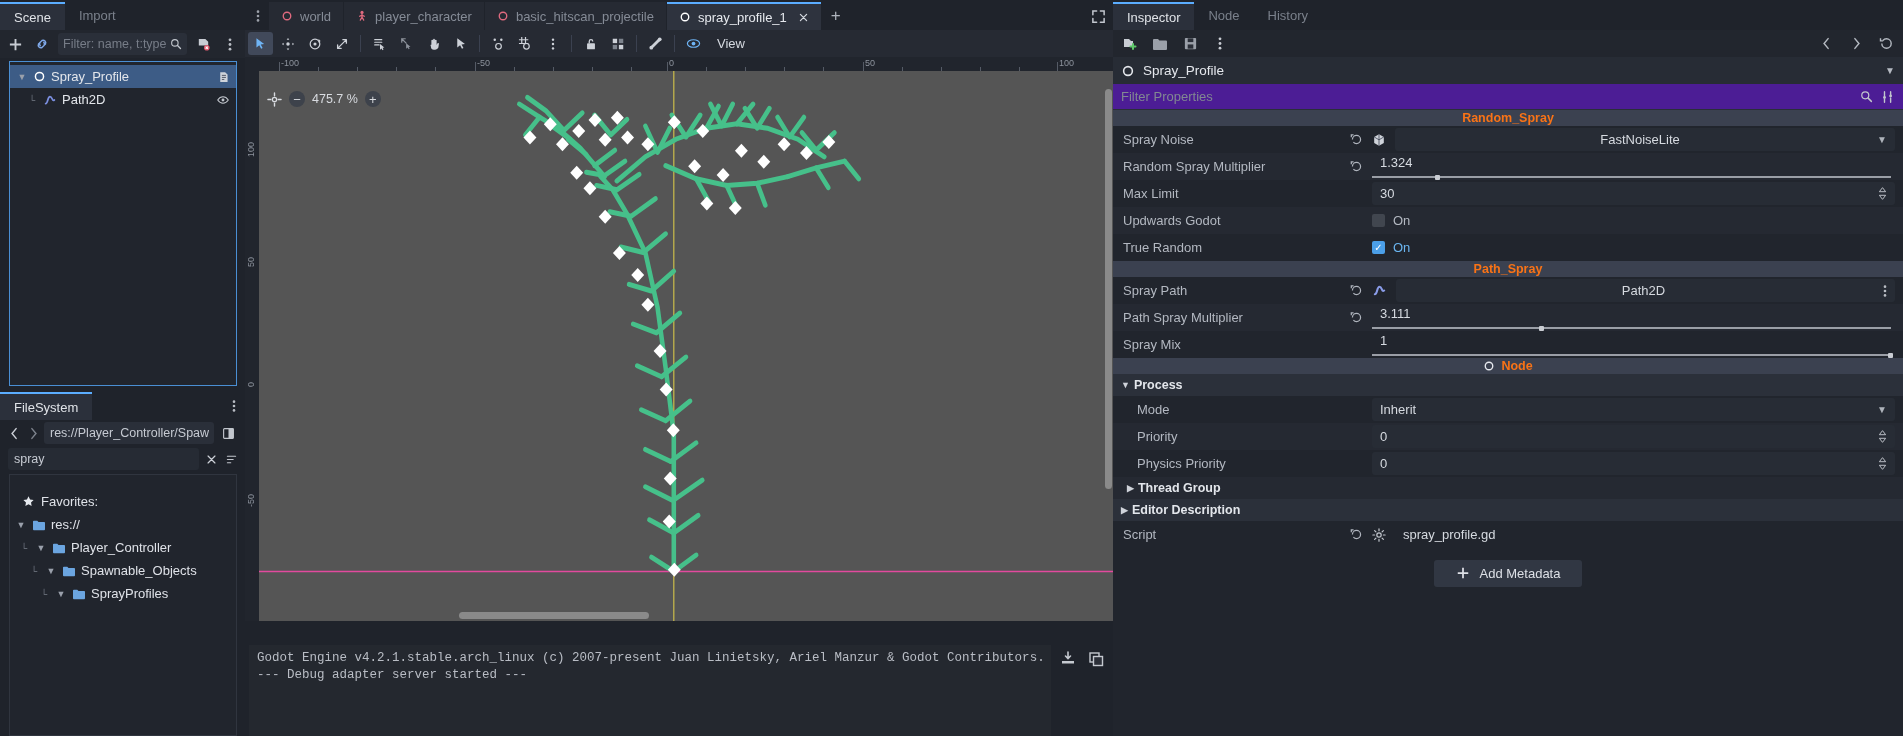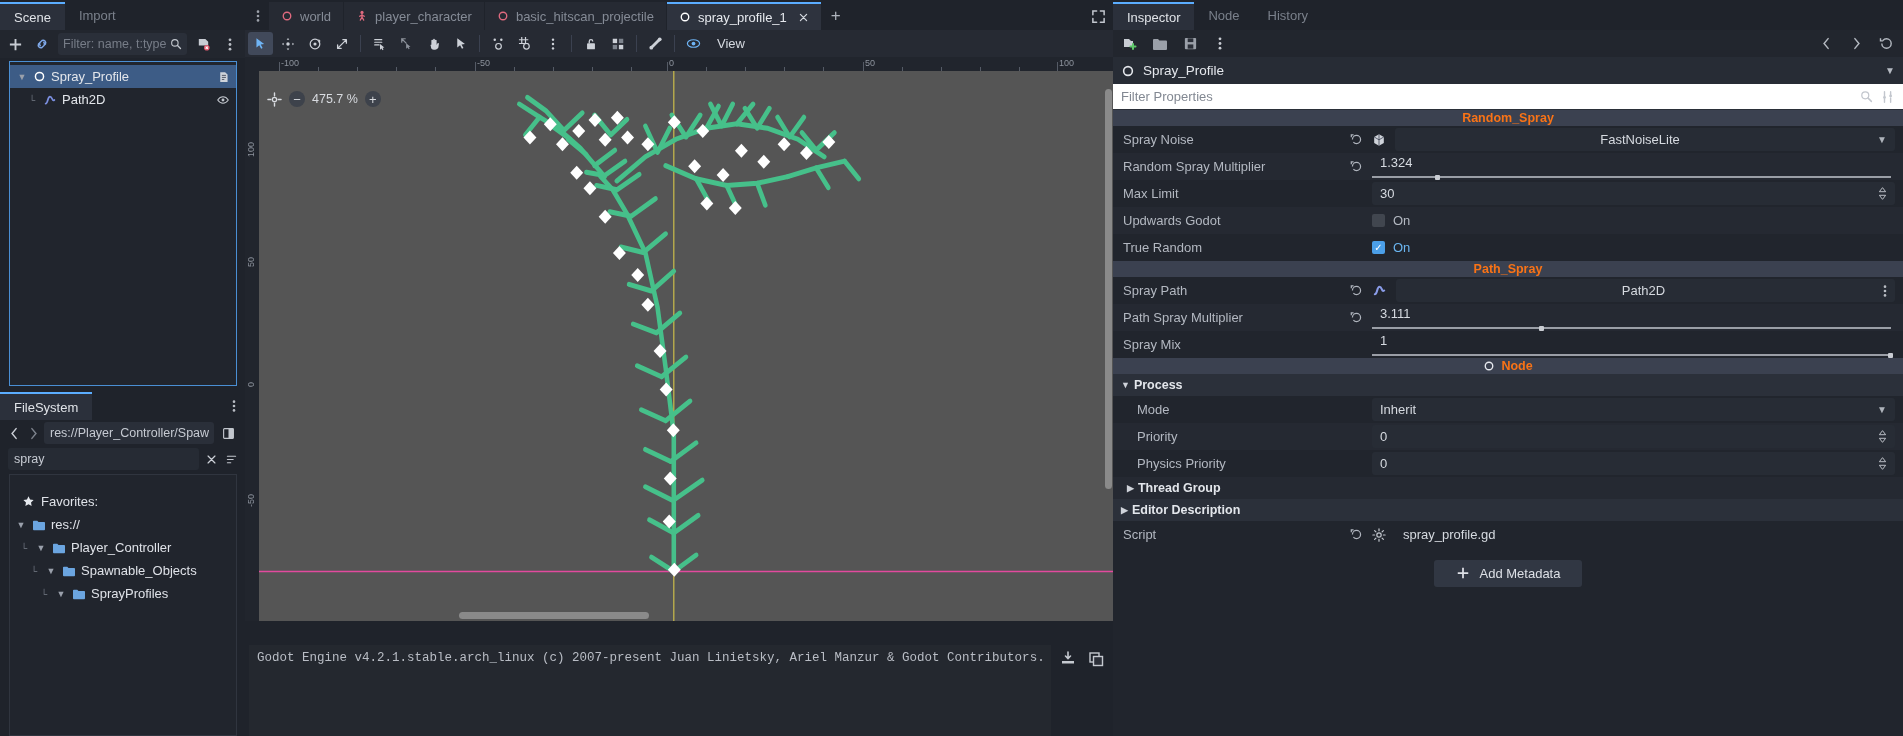--- a/index.html
+++ b/index.html
@@ -74,21 +74,21 @@
   .out-text { flex: 1; background: #24282f; font-family: "Liberation Mono", monospace; font-size: 12.5px; color: #b9bdc5; padding: 5px 8px; line-height: 17px; overflow: hidden; white-space: nowrap; }
   .out-side { width: 62px; display: flex; align-items: flex-start; justify-content: center; gap: 12px; padding-top: 6px; color: #c5c9d0; }
 
   
   .right-col { width: 790px; background: #1f232b; display: flex; flex-direction: column; flex: none; }
   .insp-tabs { height: 30px; display: flex; align-items: flex-end; background: #1f232b; }
   .insp-toolbar { height: 27px; background: #22262e; display: flex; align-items: center; padding: 0 6px; gap: 8px; }
   .insp-toolbar .spacer { flex: 1; }
   .node-head { height: 27px; background: #272c35; display: flex; align-items: center; padding: 0 8px; gap: 8px; }
   .node-head .nm { flex: 1; color: #e4e7ec; font-size: 13.5px; }
-  .prop-filter { height: 26px; background: #ffffff; display: flex; align-items: center; padding: 0 8px; gap: 8px; border-bottom: 1px solid #2a2f38; }
+  .prop-filter { height: 26px; background: #4c1d95; display: flex; align-items: center; padding: 0 8px; gap: 8px; border-bottom: 1px solid #2a2f38; }
   .prop-filter .pf { flex: 1; color: #828892; font-size: 13px; }
 
   .insp-body { flex: 1; overflow: hidden; background: #21252d; }
   .cat { height: 16px; background: #3b4150; display: flex; align-items: center; justify-content: center; color: #f97316; font-weight: bold; font-size: 12.5px; }
   .cat.node-cat { gap: 6px; }
   .grp { height: 22px; background: #2b303a; display: flex; align-items: center; gap: 4px; padding-left: 8px; color: #e3e6eb; font-weight: bold; font-size: 12.5px; }
   .grp.indent { padding-left: 14px; }
   .prow { height: 27px; display: flex; align-items: center; background: #21252d; }
   .prow.alt { background: #252932; }
   .plabel { width: 236px; padding-left: 10px; color: #b3b8c1; font-size: 13px; flex: none; }
@@ -583,20 +583,21 @@
           <div class="hscroll"></div>
         </div>
       </div>
     </div>
 
     <div class="output-panel">
       <div class="out-tabs"></div>
       <div class="out-body">
         <div class="out-text">
           <div>Godot Engine v4.2.1.stable.arch_linux (c) 2007-present Juan Linietsky, Ariel Manzur &amp; Godot Contributors.</div>
+          <div>--- Debug adapter server started ---</div>
         </div>
         <div class="out-side">
           <span class="icon">
             <svg width="16" height="16" viewBox="0 0 16 16">
                 <path d="M8 1v6M5.5 5L8 7.5 10.5 5" stroke="#c5c9d0" stroke-width="1.6" fill="none" stroke-linecap="round"></path>
                 <rect x="2" y="10" width="12" height="2.5" fill="#c5c9d0"></rect>
               </svg>
           </span>
           <span class="icon">
             <svg width="16" height="16" viewBox="0 0 16 16">

